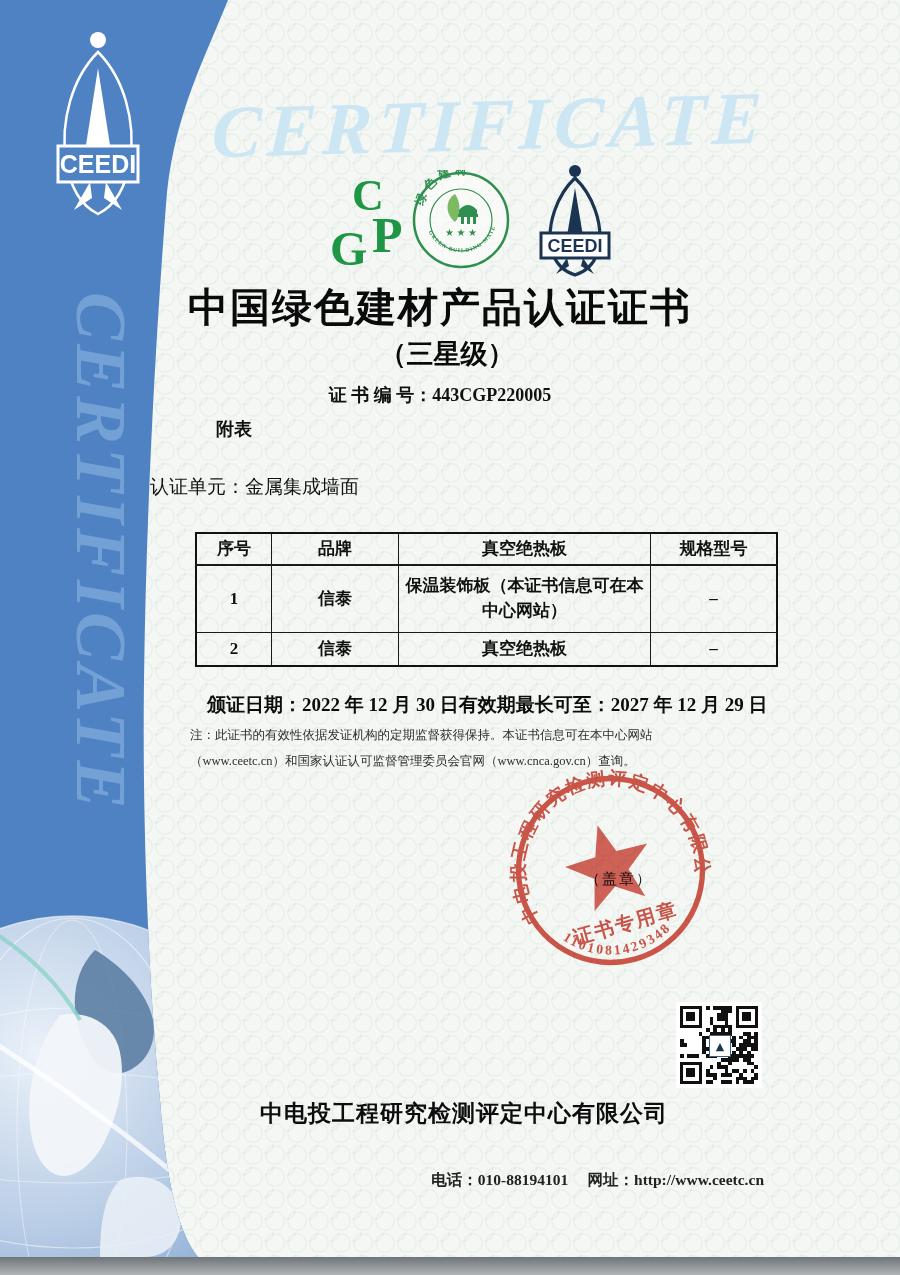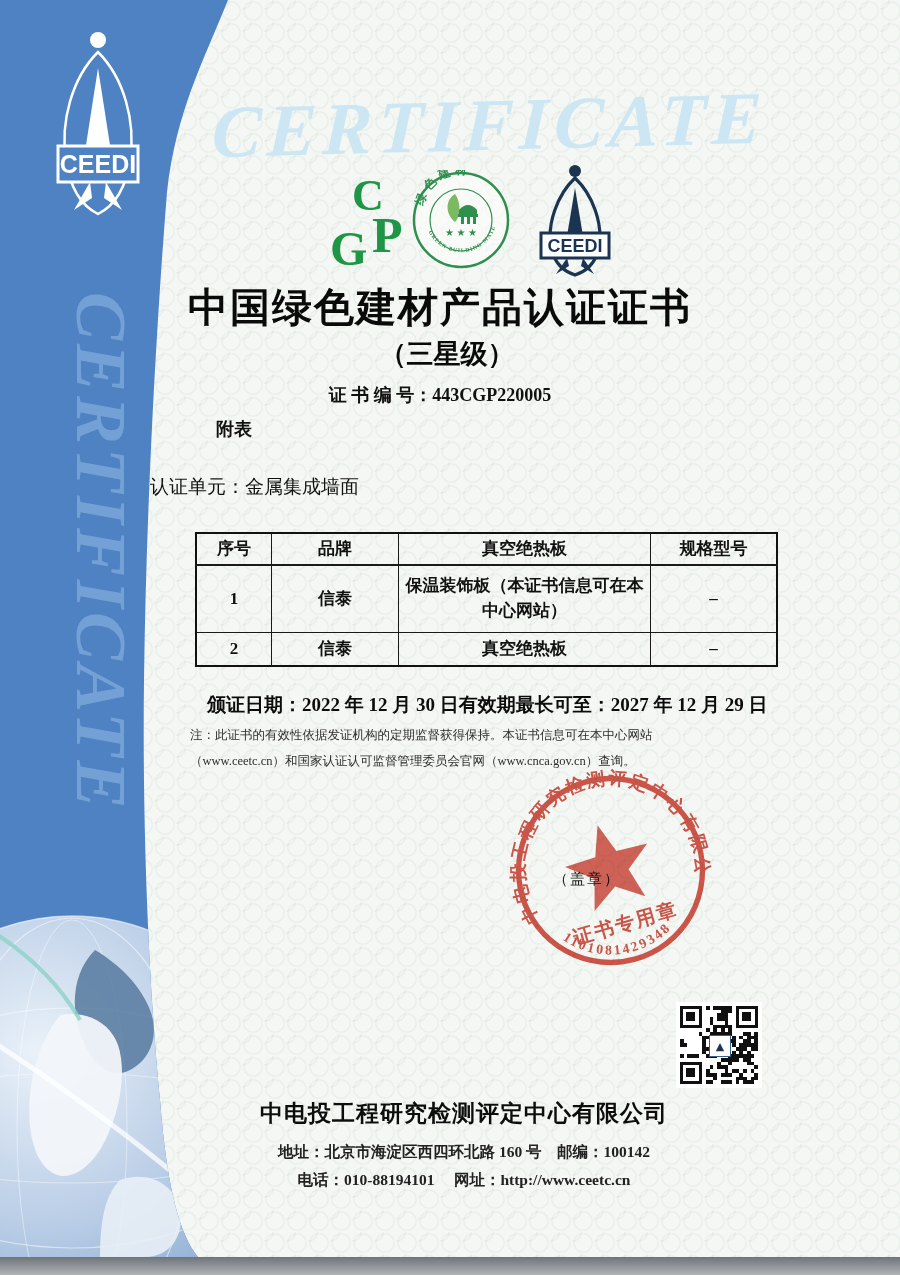--- a/index.html
+++ b/index.html
@@ -47,21 +47,21 @@
   table.cert tr.hdr th{height:26px;border-bottom-width:2.2px;margin-left:14px;}
   table.cert tr.r1 td{height:62px;}
   table.cert tr.r2 td{height:28px;}
   .c1{width:66px;}.c2{width:118px;}.c3{width:243px;}.c4{width:117px;}
   
   .dateline{position:absolute;left:207px;top:692px;width:480px;font-size:19px;font-weight:bold;
     color:#0c0c0c;white-space:nowrap;text-align:right;}
   .note{position:absolute;left:190px;top:722px;width:468px;font-size:12.5px;color:#2e2e2e;
     line-height:2.1;}
   
-  .seal-hint{position:absolute;left:553px;top:870px;width:100px;text-align:left;font-size:15px;
+  .seal-hint{position:absolute;left:553px;top:870px;width:100px;text-align:right;font-size:15px;
     letter-spacing:2px;color:#1c1c1c;z-index:1;}
   svg.seal{position:absolute;left:498px;top:758px;z-index:2;mix-blend-mode:multiply;}
   .seal-company-t{font-size:18.5px;font-weight:bold;letter-spacing:2.5px;fill:#cf4134;}
   .seal-type-t{font-size:20px;font-weight:bold;fill:#cf4134;letter-spacing:2px;}
   .seal-num-t{font-size:14px;font-weight:bold;fill:#cf4134;letter-spacing:2.5px;}
   
   .qr{position:absolute;left:676px;top:1002px;width:86px;height:86px;background:#fff;
     padding:4px;box-sizing:border-box;}
   .qr-mods{position:absolute;left:4px;top:4px;right:4px;bottom:4px;display:grid;
     grid-template-columns:repeat(21,1fr);grid-template-rows:repeat(21,1fr);}
@@ -72,21 +72,21 @@
   .qf.tl{left:4px;top:4px}.qf.tr{right:4px;top:4px}.qf.bl{left:4px;bottom:4px}
   .qr-logo{position:absolute;left:33px;top:33px;width:20px;height:20px;background:#fff;
     border:1px solid #3a5f8a;display:flex;align-items:center;justify-content:center;
     font-size:11px;color:#1b3452;font-family:"DejaVu Sans",sans-serif;}
   
   .f-company{position:absolute;left:164px;top:1098px;width:600px;text-align:center;
     font-family:"Liberation Sans","DejaVu Sans",sans-serif;font-weight:900;font-size:23px;
     color:#0d0d0d;letter-spacing:1px;}
   .f-addr{position:absolute;left:164px;top:1142px;width:600px;text-align:center;font-size:15.5px;
     font-weight:bold;color:#222;}
-  .f-tel{position:absolute;left:164px;top:1170px;width:600px;text-align:center;font-size:15.5px;
+  .f-tel{position:absolute;left:164px;top:1170px;width:600px;text-align:right;font-size:15.5px;
     font-weight:bold;color:#222;}
 </style>
 </head>
 <body>
 
 <div id="page">
   <div class="paper">
 
     <div class="wm-top">CERTIFICATE</div>
 
@@ -662,18 +662,17 @@
           <div class="m"></div>
           <div></div>
         </div>
       <div class="qf tl"></div>
       <div class="qf tr"></div>
       <div class="qf bl"></div>
       <div class="qr-logo">▲</div>
     </div>
 
     <div class="f-company">中电投工程研究检测评定中心有限公司</div>
-    <div class="f-addr">地址：北京市海淀区西四环北路 160 号　邮编：100142</div>
     <div class="f-tel">电话：010-88194101　 网址：http://www.ceetc.cn</div>
 
   </div>
   <div class="table-edge"></div>
 </div>
 
 </body></html>

